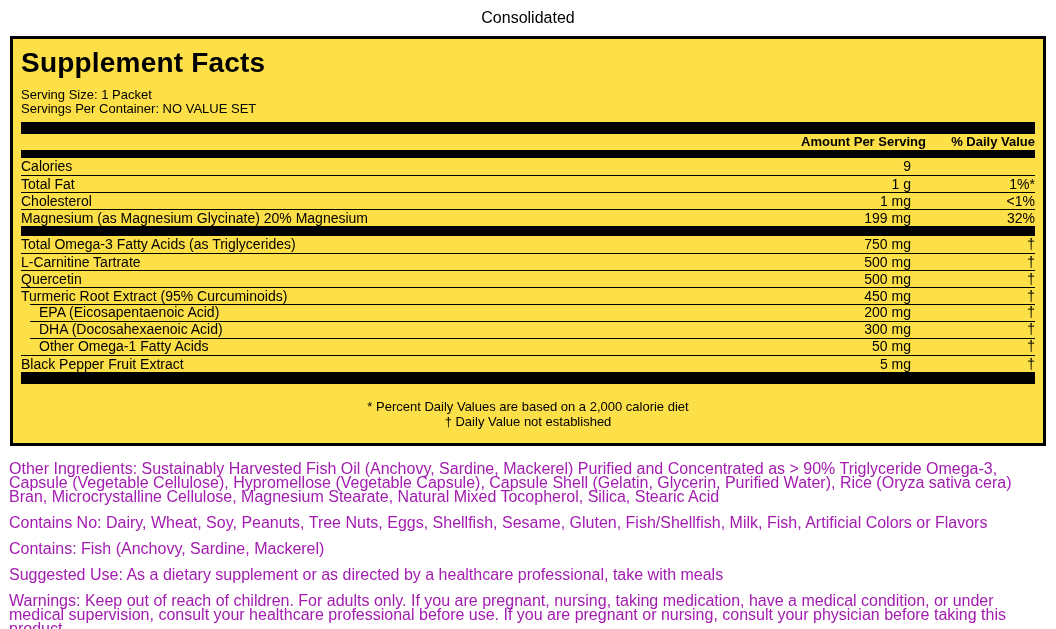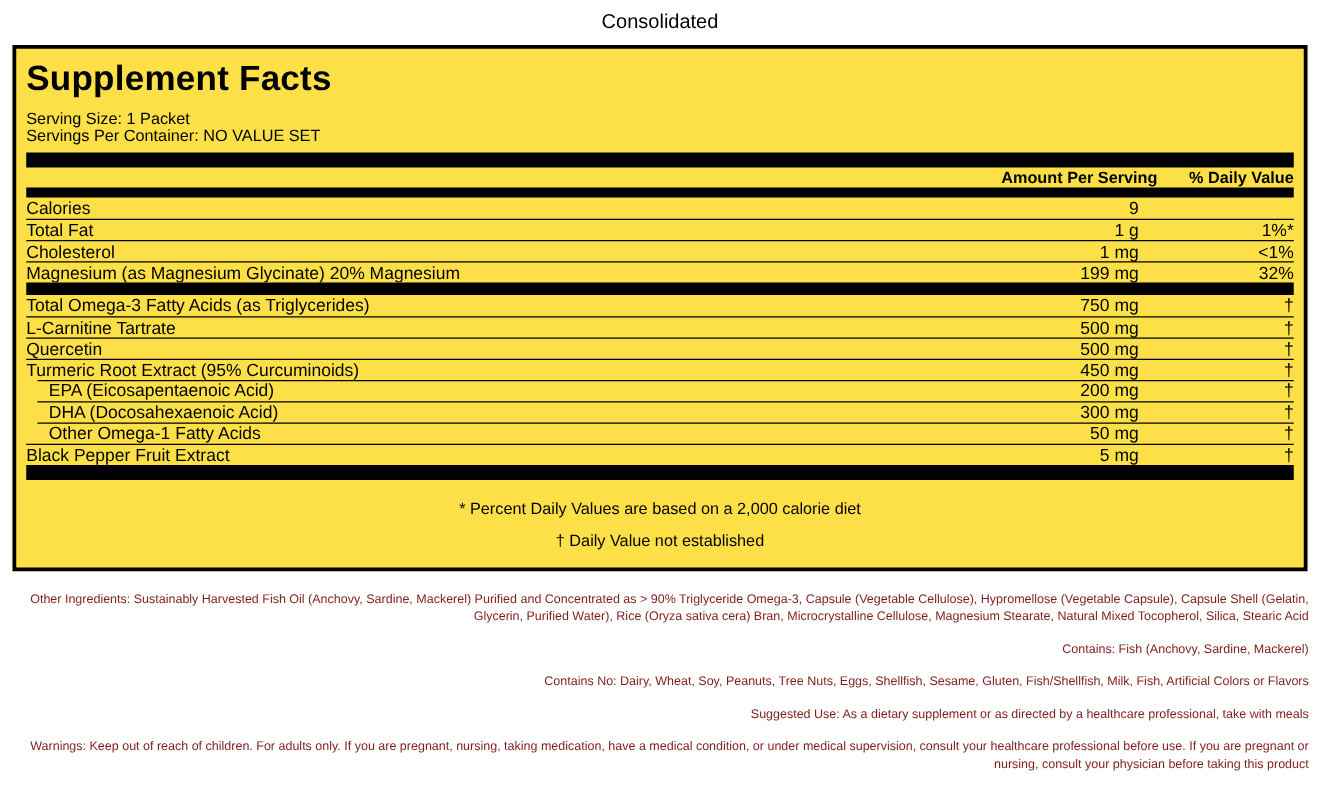--- a/index.html
+++ b/index.html
@@ -74,30 +74,29 @@
   .srow .name { flex: 1; white-space: nowrap; overflow: hidden; }
   .srow.indent .name { padding-left: 18px; }
   .srow .amt { width: 110px; text-align: right; white-space: nowrap; }
   .srow .dv  { width: 124px; text-align: right; white-space: nowrap; }
 
   .footnotes { padding-top: 16px; text-align: center; }
   .footnote {
     font-size: 13px;
     line-height: 14px;
   }
-  .footnote + .footnote { margin-top: 12px; }
+  .footnote + .footnote { margin-top: 1px; }
 
   .below {
     padding: 16px 9px 12px 9px;
   }
   .para {
-    font-size: 10px;
+    font-size: 16px;
     line-height: 14px;
-    color: #7f1d1d;
-    text-align: right;
+    color: #a21caf;
   }
   .para + .para { margin-top: 12px; }
 </style>
 </head>
 <body>
 
 <div class="page">
 
   <div class="page-title">Consolidated</div>
 
@@ -184,19 +183,19 @@
     <div class="bar bar-bottom"></div>
 
     <div class="footnotes">
       <div class="footnote">* Percent Daily Values are based on a 2,000 calorie diet</div>
       <div class="footnote">† Daily Value not established</div>
     </div>
   </div>
 
   <div class="below">
     <div class="para">Other Ingredients: Sustainably Harvested Fish Oil (Anchovy, Sardine, Mackerel) Purified and Concentrated as &gt; 90% Triglyceride Omega-3, Capsule (Vegetable Cellulose), Hypromellose (Vegetable Capsule), Capsule Shell (Gelatin, Glycerin, Purified Water), Rice (Oryza sativa cera) Bran, Microcrystalline Cellulose, Magnesium Stearate, Natural Mixed Tocopherol, Silica, Stearic Acid</div>
+    <div class="para">Contains No: Dairy, Wheat, Soy, Peanuts, Tree Nuts, Eggs, Shellfish, Sesame, Gluten, Fish/Shellfish, Milk, Fish, Artificial Colors or Flavors</div>
     <div class="para">Contains: Fish (Anchovy, Sardine, Mackerel)</div>
-    <div class="para">Contains No: Dairy, Wheat, Soy, Peanuts, Tree Nuts, Eggs, Shellfish, Sesame, Gluten, Fish/Shellfish, Milk, Fish, Artificial Colors or Flavors</div>
     <div class="para">Suggested Use: As a dietary supplement or as directed by a healthcare professional, take with meals</div>
     <div class="para">Warnings: Keep out of reach of children. For adults only. If you are pregnant, nursing, taking medication, have a medical condition, or under medical supervision, consult your healthcare professional before use. If you are pregnant or nursing, consult your physician before taking this product</div>
   </div>
 
 </div>
 
 </body></html>

